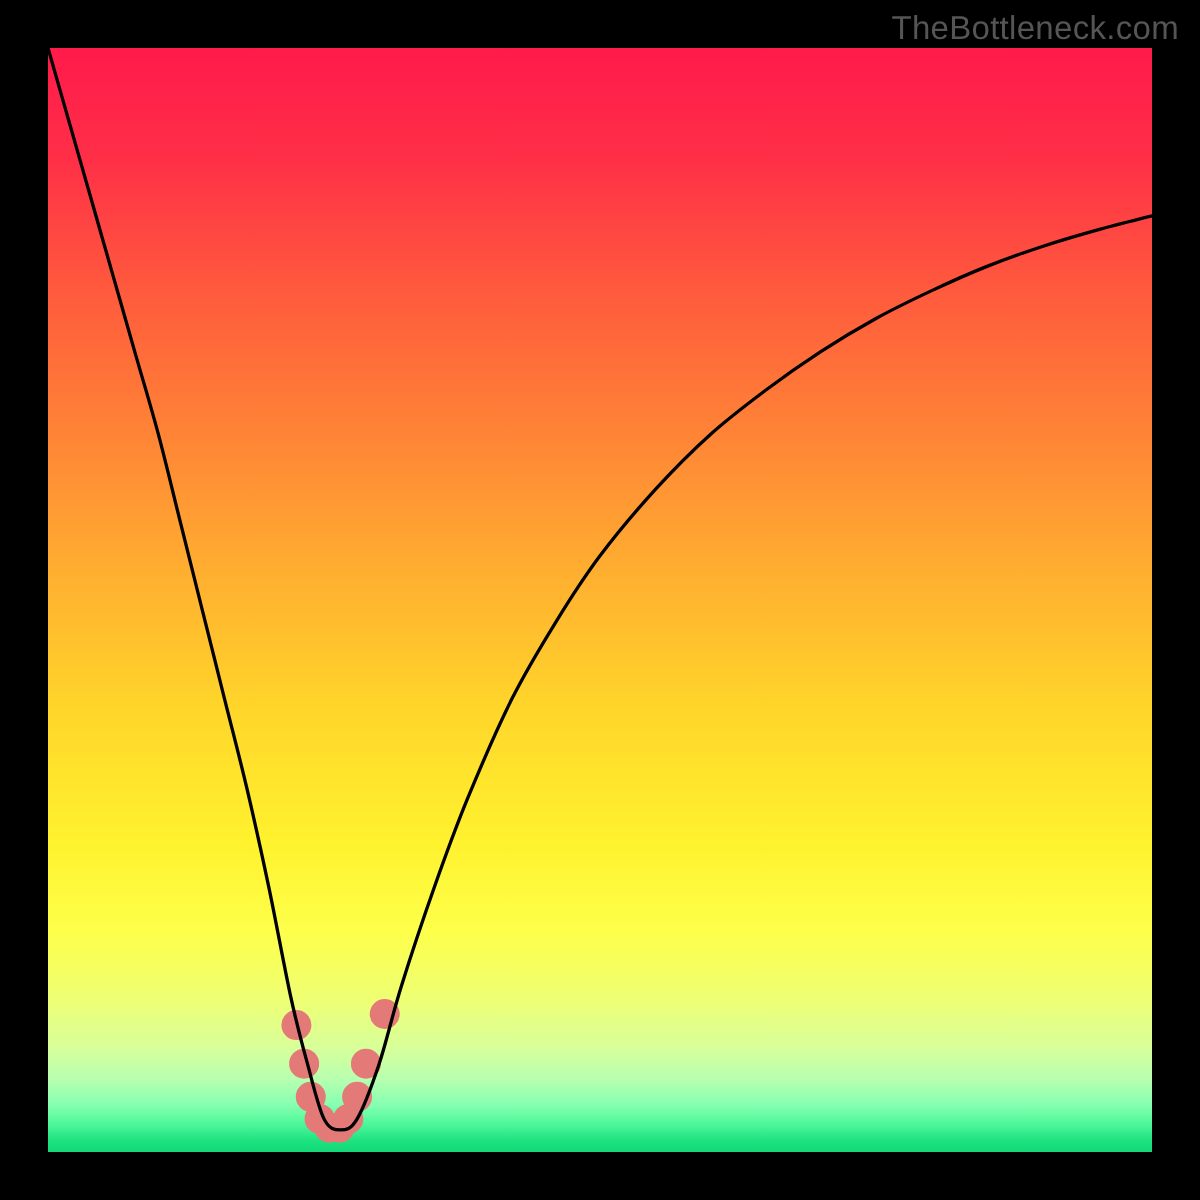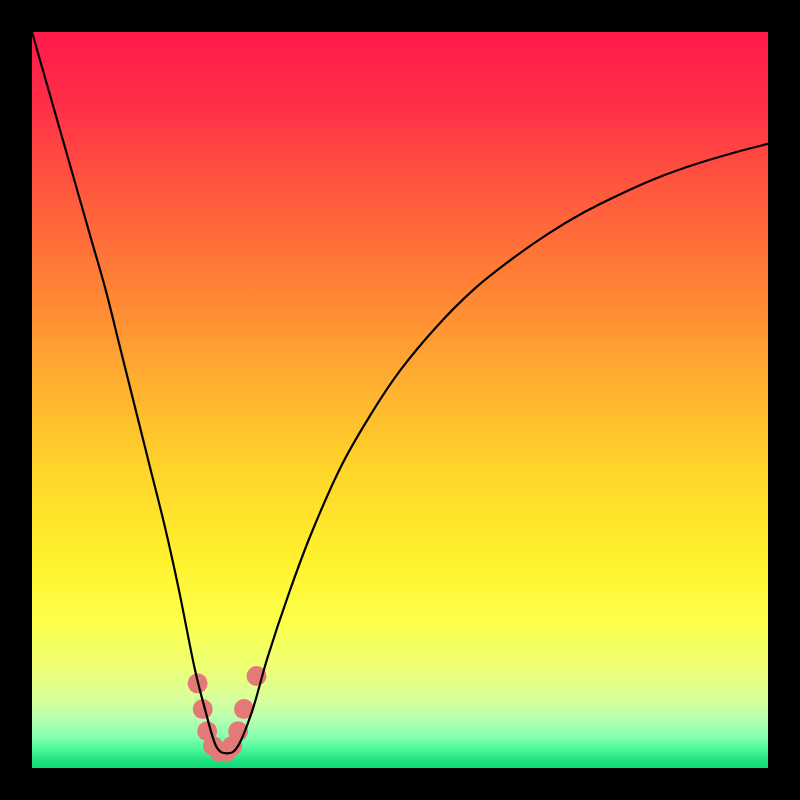--- a/index.html
+++ b/index.html
@@ -33,20 +33,21 @@
     font-size: 22px;
     font-weight: 500;
     letter-spacing: 0.2px;
     user-select: none;
   }
 </style>
 </head>
 <body>
 
 <div class="frame">
+  <div class="watermark">TheBottleneck.com</div>
   <div class="plot">
     <svg width="736" height="736" viewBox="0 0 736 736" preserveAspectRatio="none">
       <defs>
         <linearGradient id="bg-grad" x1="0" y1="0" x2="0" y2="1">
             <stop offset="0.00%" stop-color="#ff1a4b"></stop>
             <stop offset="10.00%" stop-color="#ff2f47"></stop>
             <stop offset="22.00%" stop-color="#ff5a3d"></stop>
             <stop offset="35.00%" stop-color="#ff8436"></stop>
             <stop offset="48.00%" stop-color="#ffb030"></stop>
             <stop offset="60.00%" stop-color="#ffd62a"></stop>

